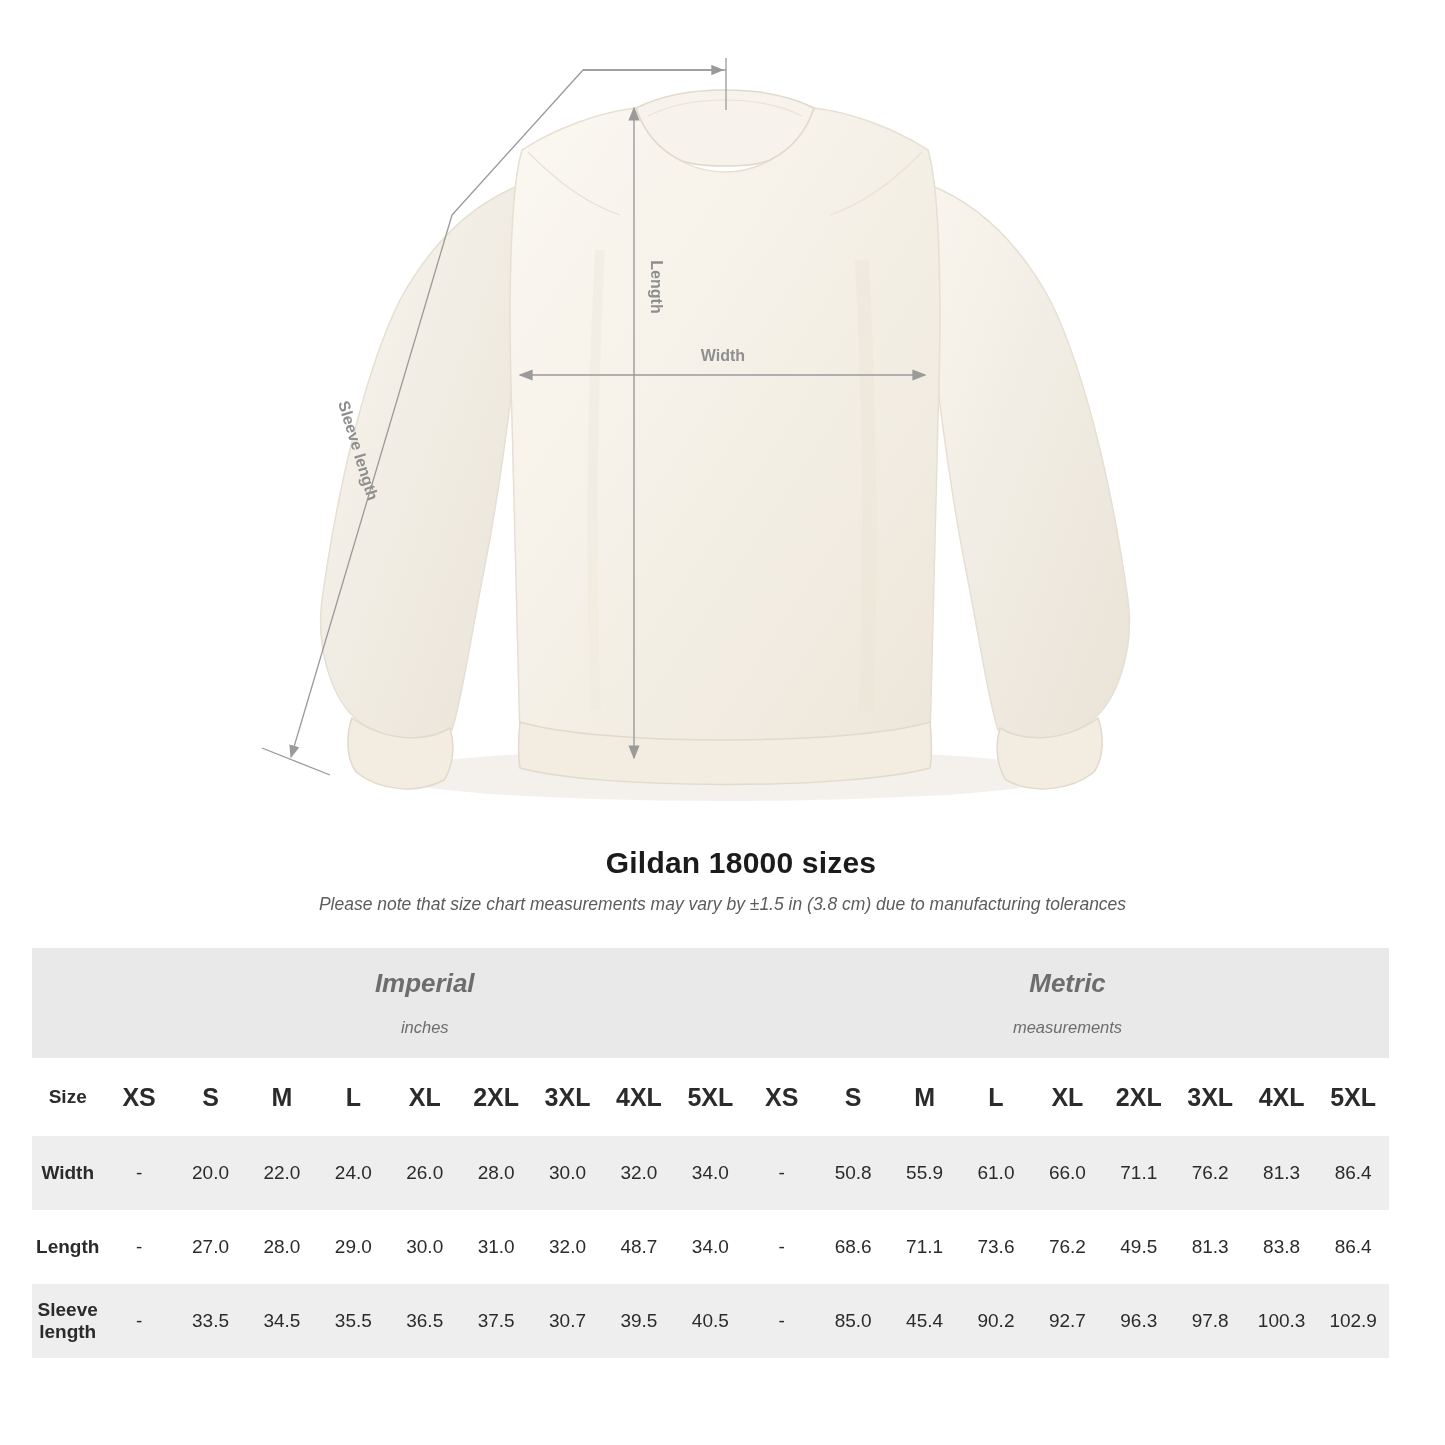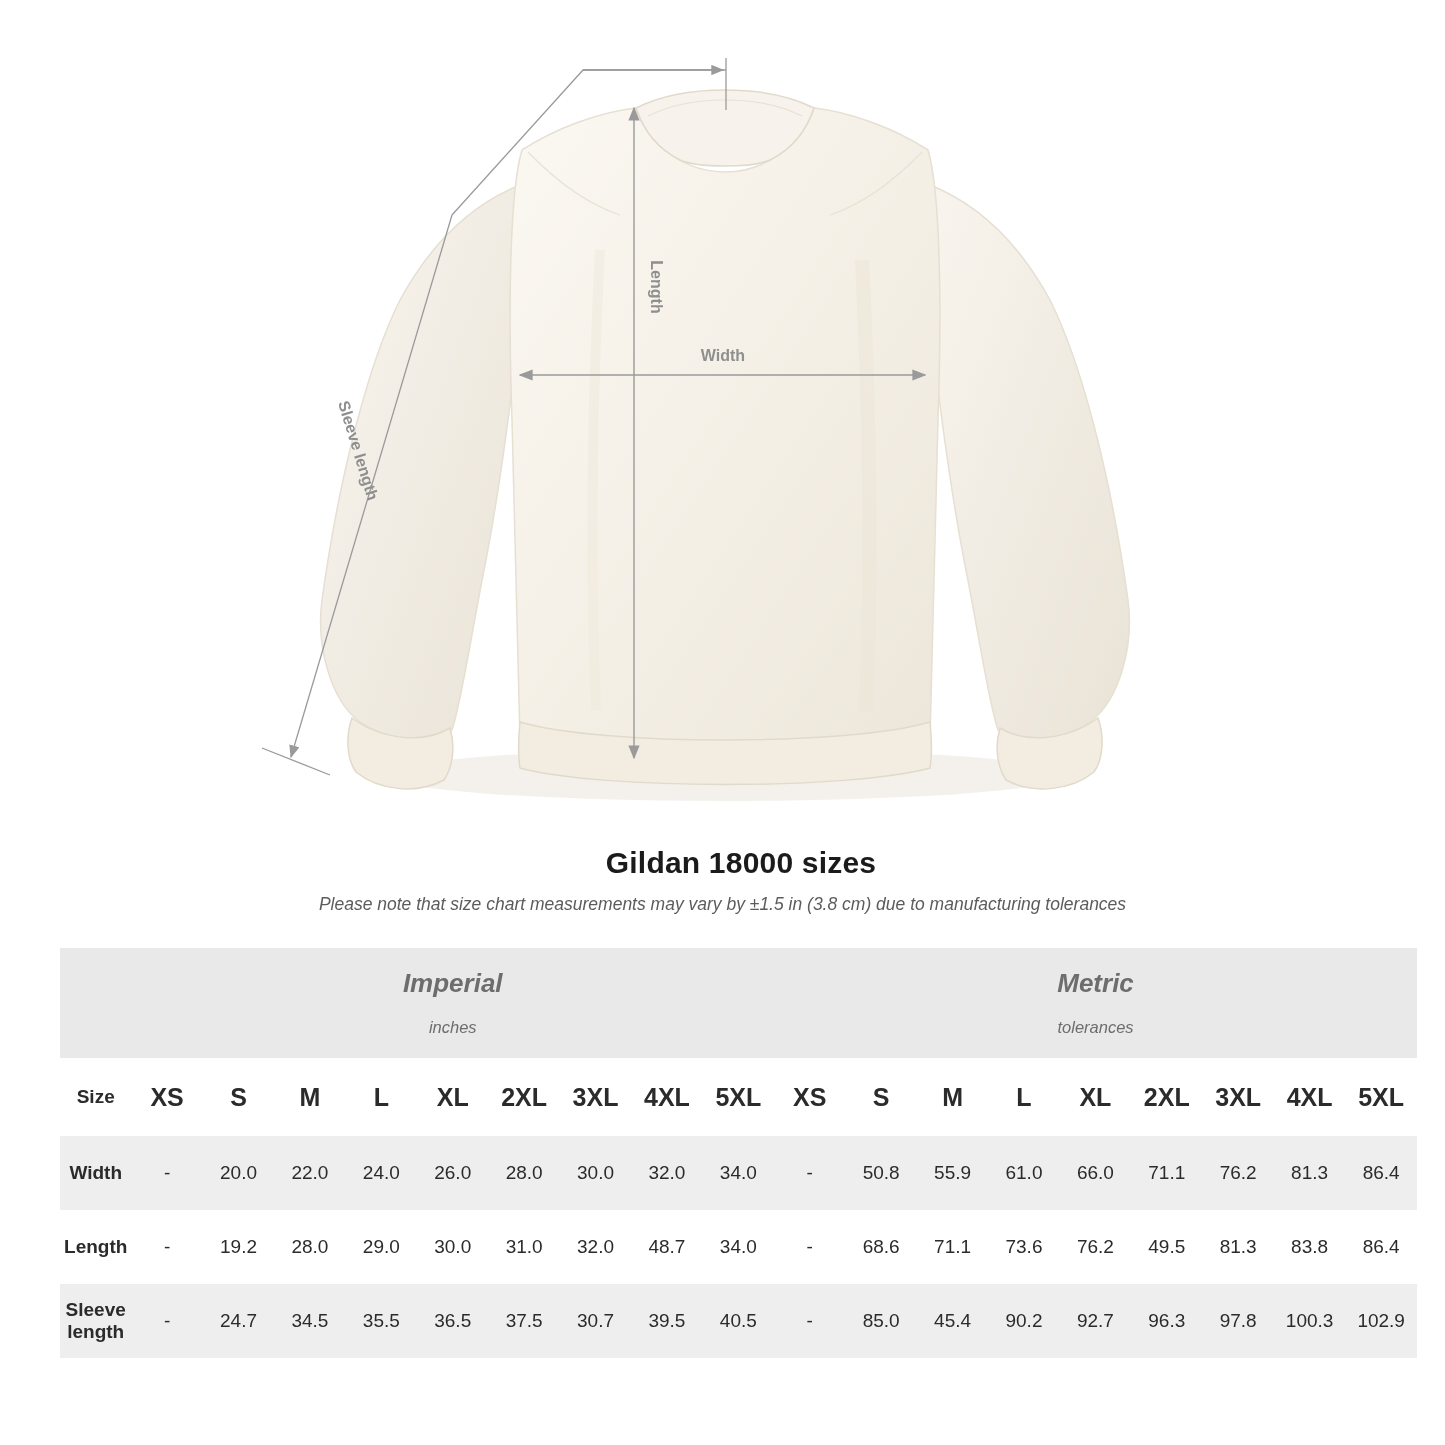--- a/index.html
+++ b/index.html
@@ -36,21 +36,21 @@
   .chart-note {
     font-size: 17.5px;
     font-style: italic;
     color: #5c5c5c;
     margin: 0;
   }
 
   
   .table-wrap {
     position: absolute;
-    left: 60px;
+    left: 32px;
     top: 948px;
     width: 1357px;
   }
   table.size-table {
     width: 100%;
     border-collapse: collapse;
     table-layout: fixed;
   }
   table.size-table th, table.size-table td {
     border: 0;
@@ -188,21 +188,21 @@
       <tbody>
 
         <tr class="unit-head">
           <td class="label-cell"></td>
           <td colspan="9">
             <div class="unit-title">Imperial</div>
             <div class="unit-sub">inches</div>
           </td>
           <td colspan="9">
             <div class="unit-title">Metric</div>
-            <div class="unit-sub">tolerances</div>
+            <div class="unit-sub">measurements</div>
           </td>
         </tr>
 
         <tr class="head-row">
           <td class="label-cell">Size</td>
           <td>XS</td>
           <td>S</td>
           <td>M</td>
           <td>L</td>
           <td>XL</td>
@@ -239,21 +239,21 @@
           <td>66.0</td>
           <td>71.1</td>
           <td>76.2</td>
           <td>81.3</td>
           <td>86.4</td>
         </tr>
 
         <tr class="data-row">
           <td class="label-cell">Length</td>
           <td>-</td>
-          <td>19.2</td>
+          <td>27.0</td>
           <td>28.0</td>
           <td>29.0</td>
           <td>30.0</td>
           <td>31.0</td>
           <td>32.0</td>
           <td>48.7</td>
           <td>34.0</td>
           <td>-</td>
           <td>68.6</td>
           <td>71.1</td>
@@ -261,21 +261,21 @@
           <td>76.2</td>
           <td>49.5</td>
           <td>81.3</td>
           <td>83.8</td>
           <td>86.4</td>
         </tr>
 
         <tr class="data-row alt">
           <td class="label-cell">Sleeve length</td>
           <td>-</td>
-          <td>24.7</td>
+          <td>33.5</td>
           <td>34.5</td>
           <td>35.5</td>
           <td>36.5</td>
           <td>37.5</td>
           <td>30.7</td>
           <td>39.5</td>
           <td>40.5</td>
           <td>-</td>
           <td>85.0</td>
           <td>45.4</td>

